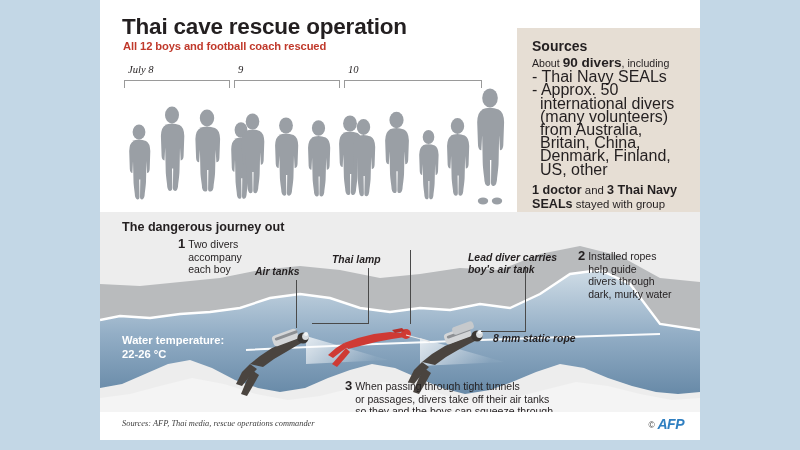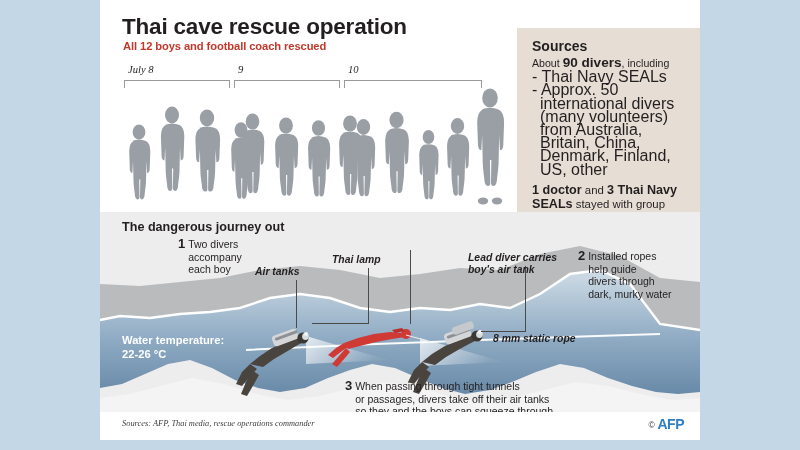--- a/index.html
+++ b/index.html
@@ -74,21 +74,21 @@
 
   .watertemp{position:absolute;z-index:45;left:22px;top:122px;
              font-size:11.2px;font-weight:bold;color:#ffffff;line-height:13.6px;}
 
   
   .footer{position:absolute;left:0;top:412px;width:600px;height:28px;background:#ffffff;}
   .sources{position:absolute;left:22px;top:7px;font-size:8.4px;font-style:italic;
            color:#404040;font-family:"Liberation Serif",serif;}
   .afp{position:absolute;right:16px;top:4px;font-size:10px;color:#404040;}
   .afp .c{font-size:8.5px;vertical-align:1px;}
-  .afp .logo{font-size:14px;font-weight:bold;color:#2f7fc1;
+  .afp .logo{font-size:14px;font-weight:bold;font-style:italic;color:#2f7fc1;
              letter-spacing:-0.5px;}
 </style>
 </head>
 <body>
 
 <div class="page">
   <div class="card">
 
     <div class="title">Thai cave rescue operation</div>
     <div class="subtitle">All 12 boys and football coach rescued</div>

